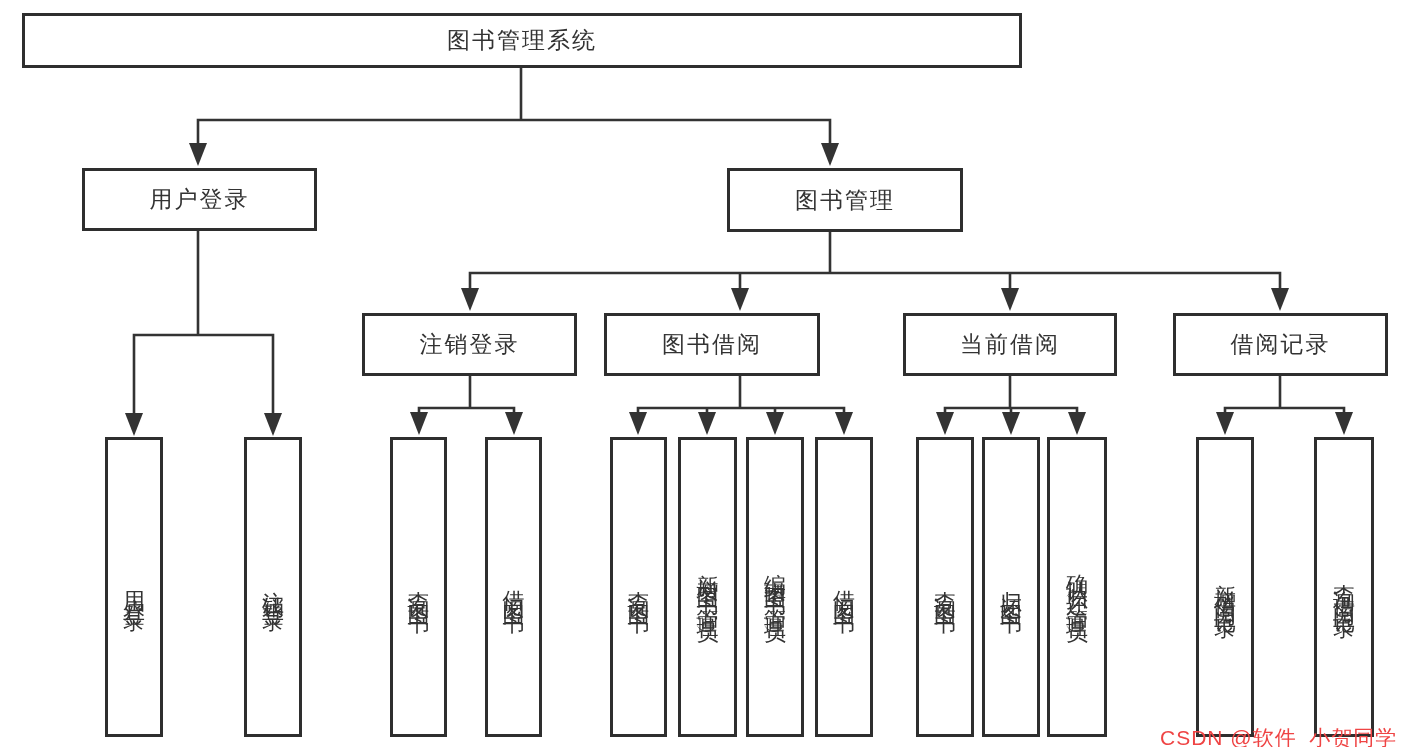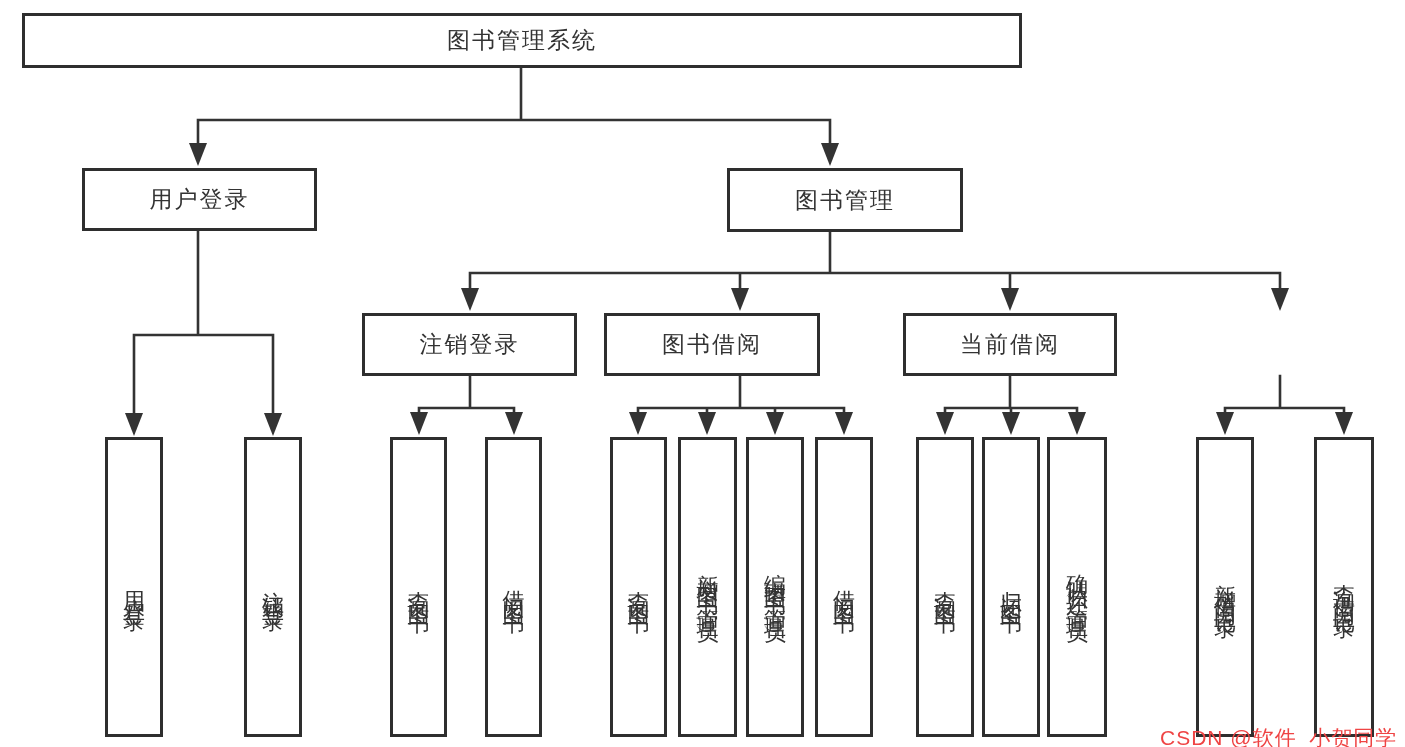--- a/index.html
+++ b/index.html
@@ -129,20 +129,23 @@
 
   <div class="hbox" style="left:362px; top:313px; width:215px; height:63px">
     <span>注销登录</span>
   </div>
   <div class="hbox" style="left:604px; top:313px; width:216px; height:63px">
     <span>图书借阅</span>
   </div>
   <div class="hbox" style="left:903px; top:313px; width:214px; height:63px">
     <span>当前借阅</span>
   </div>
+  <div class="hbox" style="left:1173px; top:313px; width:215px; height:63px">
+    <span>借阅记录</span>
+  </div>
 
   <div class="vbox" style="left:105px; width:58px">
     <span class="vtext">用户登录</span>
   </div>
   <div class="vbox" style="left:244px; width:58px">
     <span class="vtext">注销登录</span>
   </div>
 
   <div class="vbox" style="left:390px; width:57px">
     <span class="vtext">查询图书</span>

